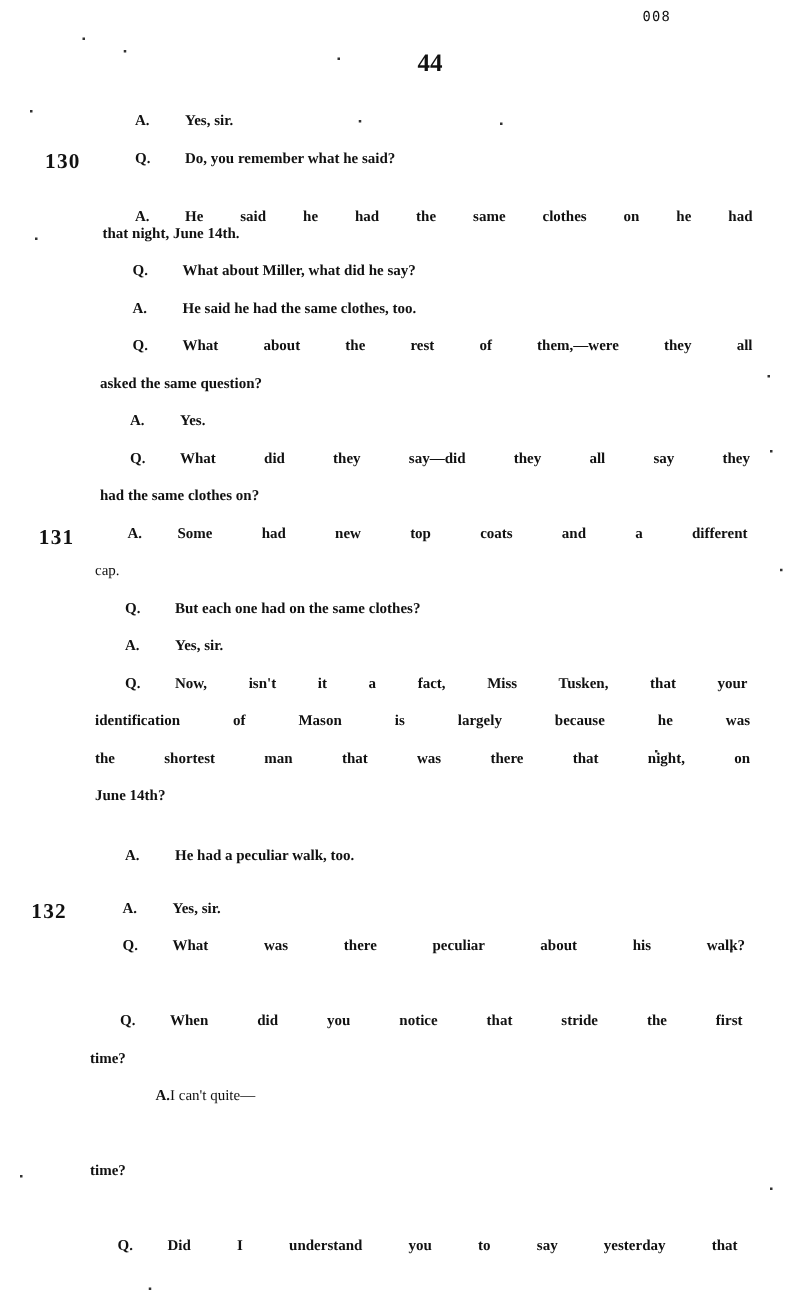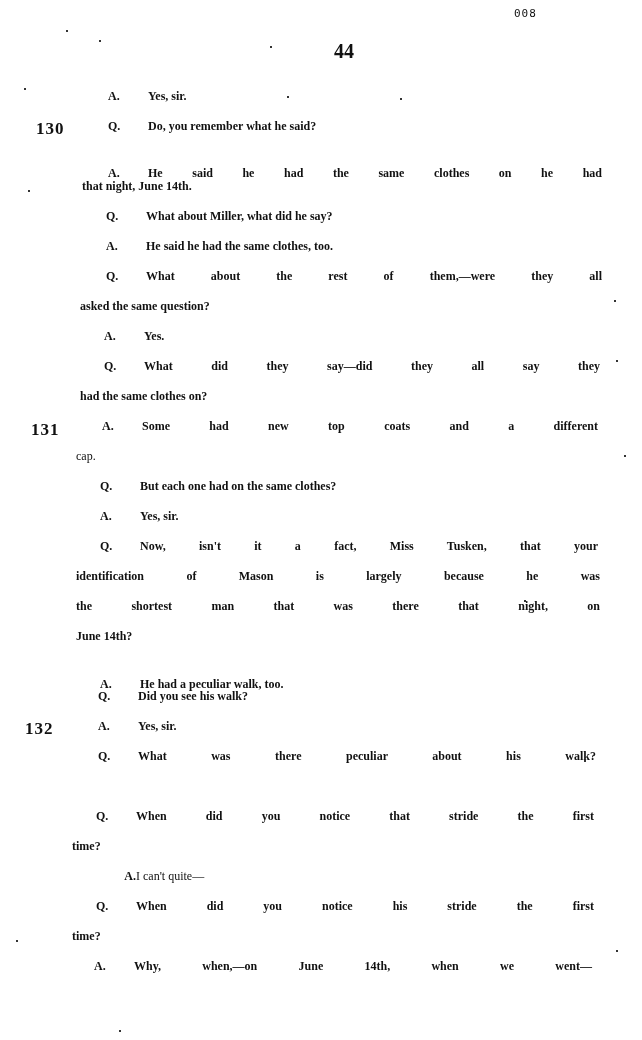--- a/index.html
+++ b/index.html
@@ -90,29 +90,27 @@
   <div class="line" style="left:76px;top:385px;"><span>had the same clothes on?</span></div>
   <div class="line justify" style="left:98px;top:415px;width:496px;"><span class="spk">A.</span><span>Some had new top  coats  and  a  different</span></div>
   <div class="line" style="left:72px;top:445px;font-weight:normal;"><span>cap.</span></div>
   <div class="line" style="left:96px;top:475px;"><span class="spk">Q.</span><span>But each one had on the same clothes?</span></div>
   <div class="line" style="left:96px;top:505px;"><span class="spk">A.</span><span>Yes, sir.</span></div>
   <div class="line justify" style="left:72px;top:565px;width:524px;"><span>identification of Mason is largely because he was</span></div>
   <div class="line justify" style="left:96px;top:535px;width:498px;"><span class="spk">Q.</span><span>Now, isn't it a fact, Miss Tusken, that your</span></div>
   <div class="line justify" style="left:72px;top:595px;width:524px;"><span>the shortest man that was there that night, on</span></div>
   <div class="line" style="left:72px;top:625px;"><span>June 14th?</span></div>
   <div class="line" style="left:96px;top:655px;margin-top:18px;"><span class="spk">A.</span><span>He had a peculiar walk, too.</span></div>
-  <div class="line" style="left:94px;top:685px;"><span class="spk">Q.</span><span>Did you see his walk?</span></div>
   <div class="line" style="left:94px;top:715px;"><span class="spk">A.</span><span>Yes, sir.</span></div>
   <div class="line justify" style="left:94px;top:745px;width:498px;"><span class="spk">Q.</span><span>What was there peculiar about his walk?</span></div>
   <div class="line justify" style="left:92px;top:805px;width:498px;"><span class="spk">Q.</span><span>When did you notice that stride the first</span></div>
   <div class="line" style="left:68px;top:835px;"><span>time?</span></div>
   <div class="line" style="left:92px;top:865px;font-weight:normal;text-align:right;"><span class="spk" style="font-weight:bold;">A.</span><span>I can't quite—</span></div>
-  <div class="line justify" style="left:92px;top:895px;width:498px;"><span class="spk">Q.</span><span>When did you notice his stride the first</span></div>
   <div class="line" style="left:68px;top:925px;"><span>time?</span></div>
-  <div class="line justify" style="left:90px;top:955px;width:498px;"><span class="spk">A.</span><span>Why, when,—on June 14th, when we went—</span></div>
+  <div class="line justify" style="left:90px;top:985px;width:496px;"><span class="spk">Q.</span><span>Did I understand you to say yesterday that</span></div>
 
   <div class="speck" style="left:62px;top:30px;"></div>
   <div class="speck" style="left:95px;top:40px;"></div>
   <div class="speck" style="left:266px;top:46px;"></div>
   <div class="speck" style="left:20px;top:88px;"></div>
   <div class="speck" style="left:283px;top:96px;"></div>
   <div class="speck" style="left:396px;top:98px;"></div>
   <div class="speck" style="left:24px;top:190px;"></div>
   <div class="speck" style="left:610px;top:300px;"></div>
   <div class="speck" style="left:612px;top:360px;"></div>

